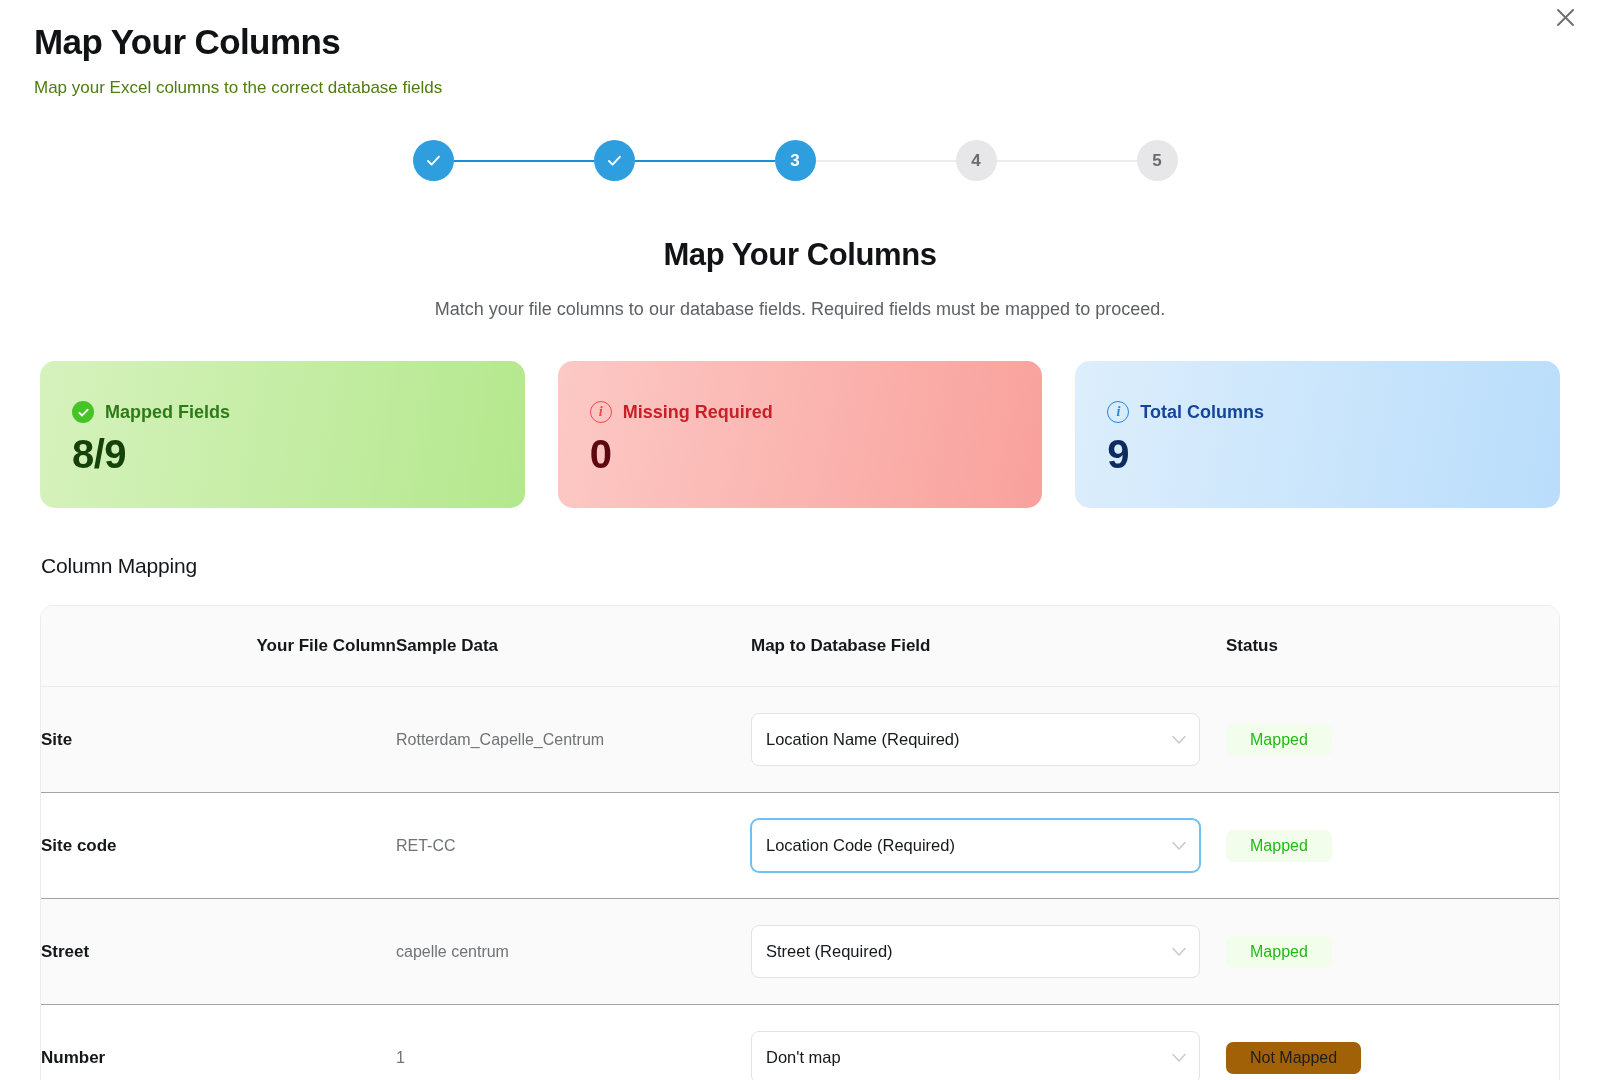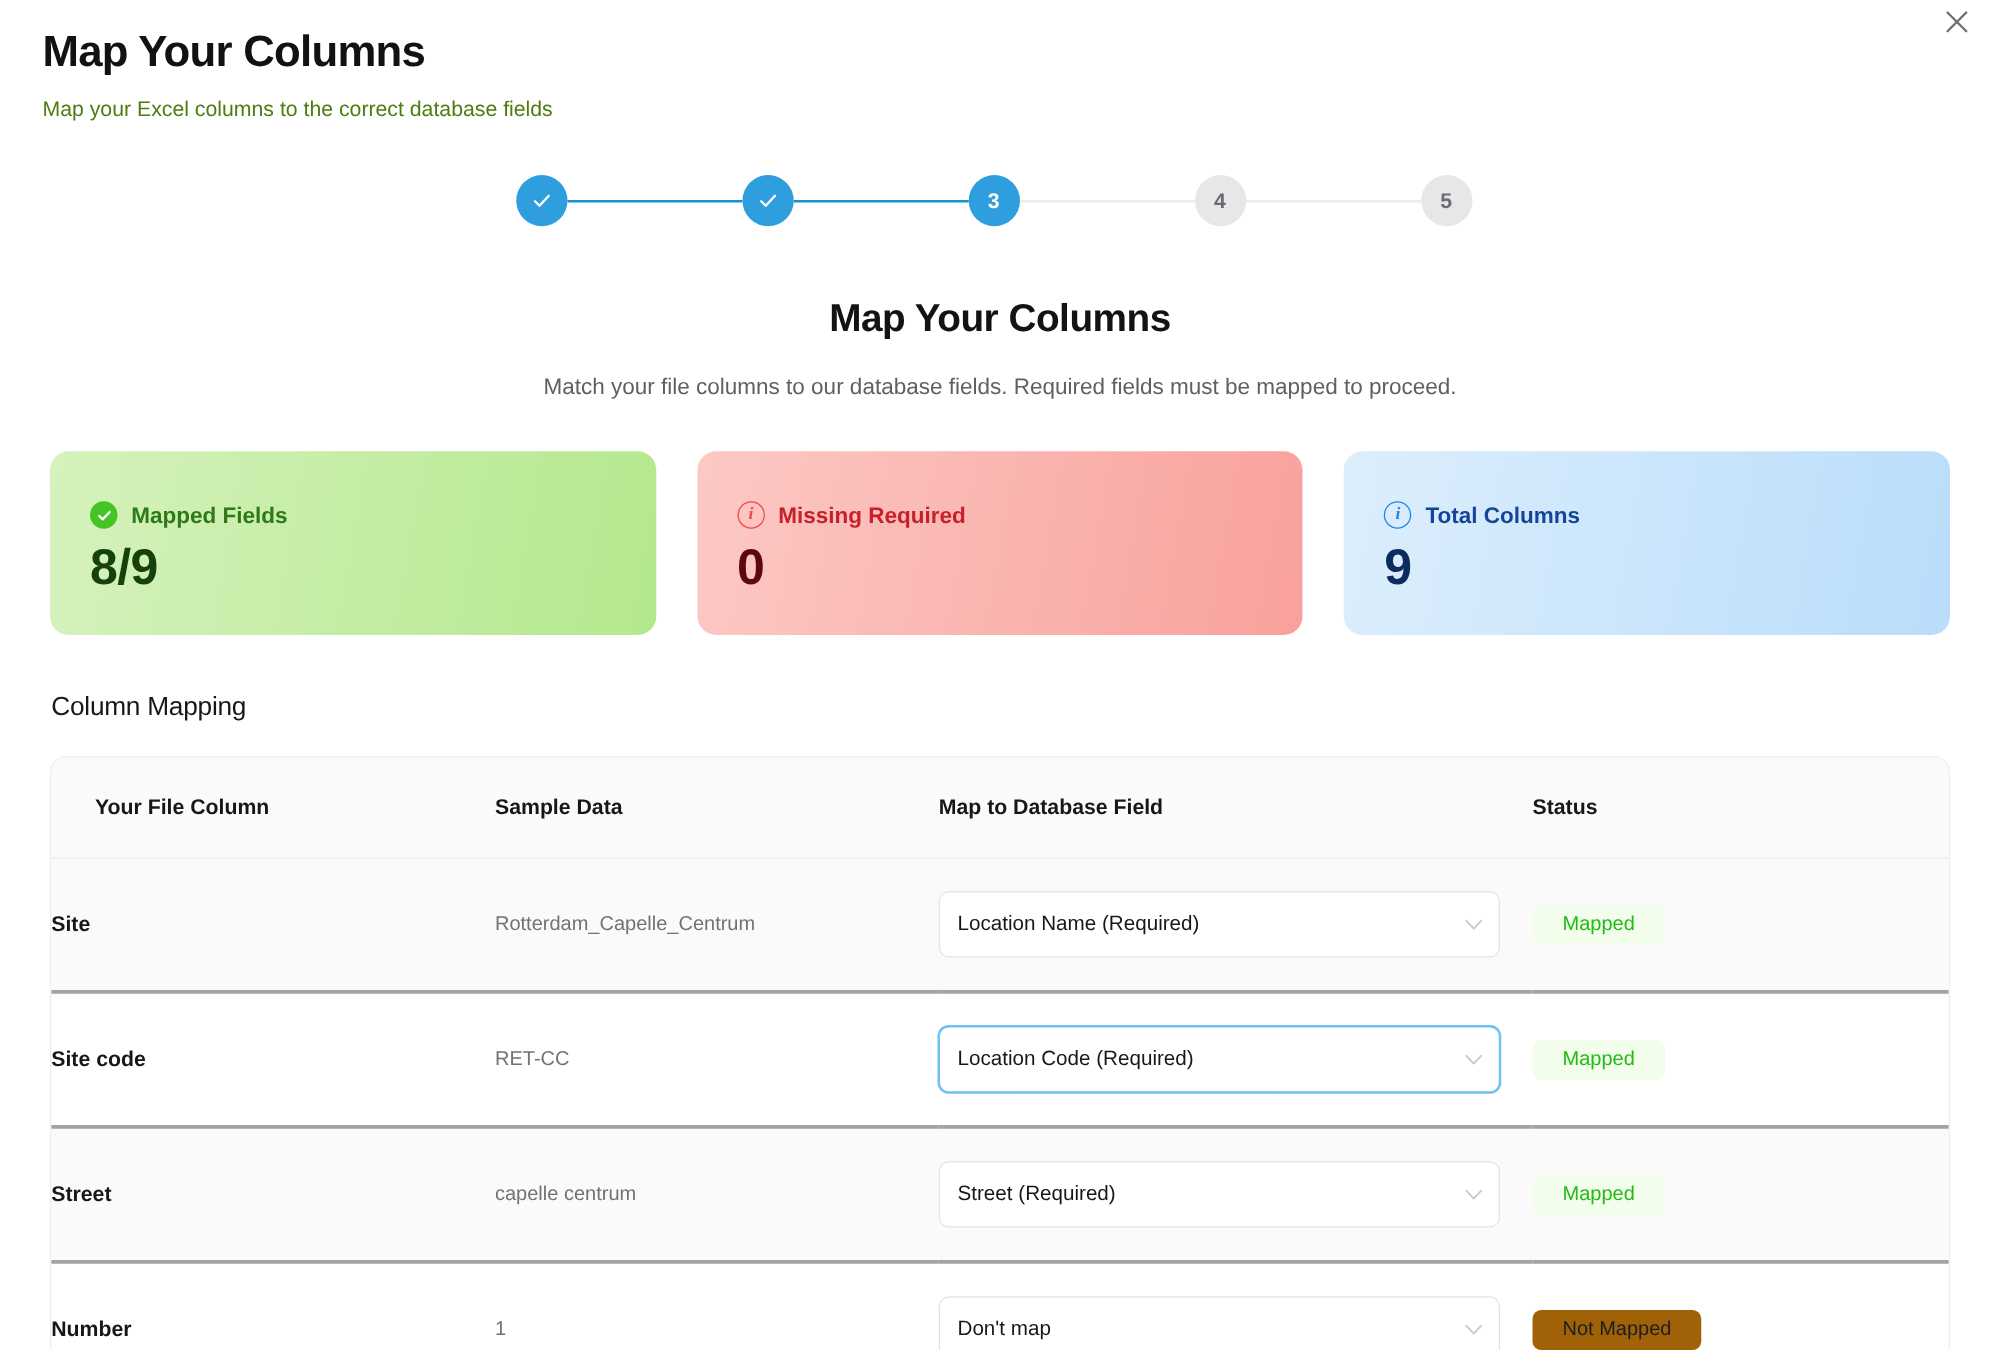--- a/index.html
+++ b/index.html
@@ -180,21 +180,21 @@
     text-align: left;
     font-size: 17px;
     font-weight: 700;
     color: #15171a;
     background: #fafafa;
     padding: 30px 0 30px 0;
     border-bottom: 1px solid #ececee;
   }
   .tbl td {
     padding: 26px 0 26px 0;
-    border-bottom: 3px solid #a3a3a3;
+    border-bottom: 1px solid #a3a3a3;
     vertical-align: middle;
   }
   .tbl tr:last-child td { border-bottom: none; }
   .tbl tbody tr.stripe td { background: #fafafa; }
 
   .col-file   { width: 355px; padding-left: 35px !important; }
   .col-sample { width: 355px; }
   .col-map    { width: 475px; }
   .col-status { width: auto; }
 
@@ -332,21 +332,21 @@
   <div class="tbl-wrap">
     <table class="tbl">
       <colgroup>
         <col class="col-file">
           <col class="col-sample">
           <col class="col-map">
           <col class="col-status">
       </colgroup>
       <thead>
         <tr id="thead-row">
-            <th style="padding-left: 35px;">Your File Column</th>
+            <th style="padding-left: 35px; text-align: right;">Your File Column</th>
             <th>Sample Data</th>
             <th>Map to Database Field</th>
             <th>Status</th>
           </tr>
       </thead>
       <tbody id="tbody">
           <tr class="stripe">
             <td class="cell-file">Site</td>
             <td class="cell-sample">Rotterdam_Capelle_Centrum</td>
             <td>

